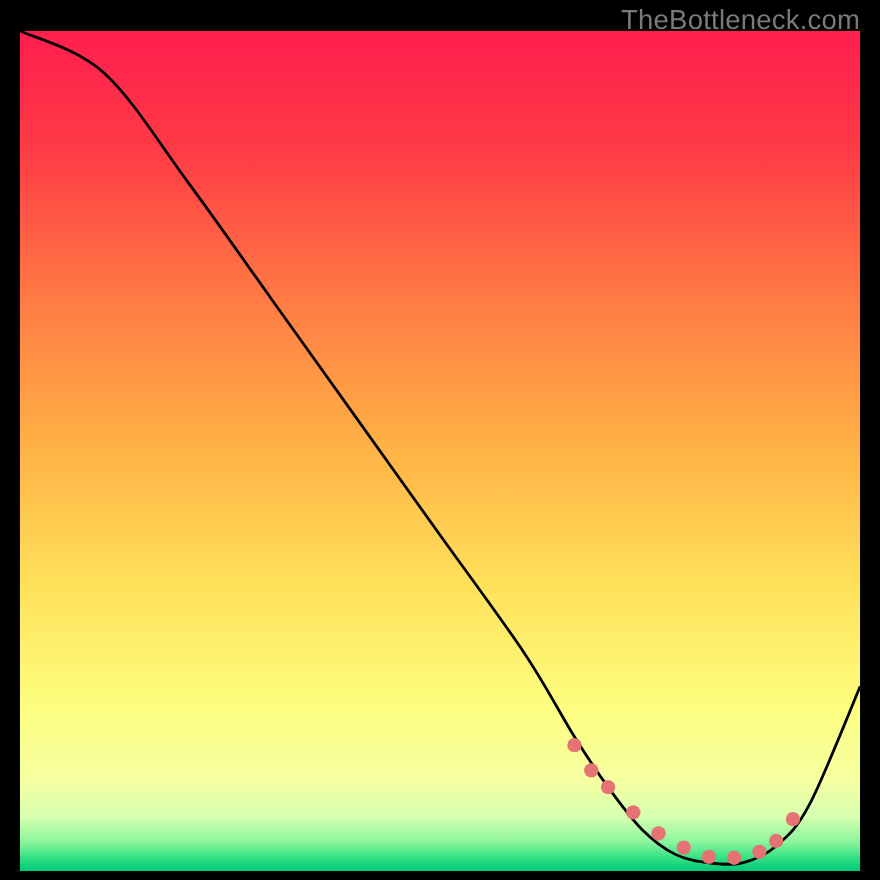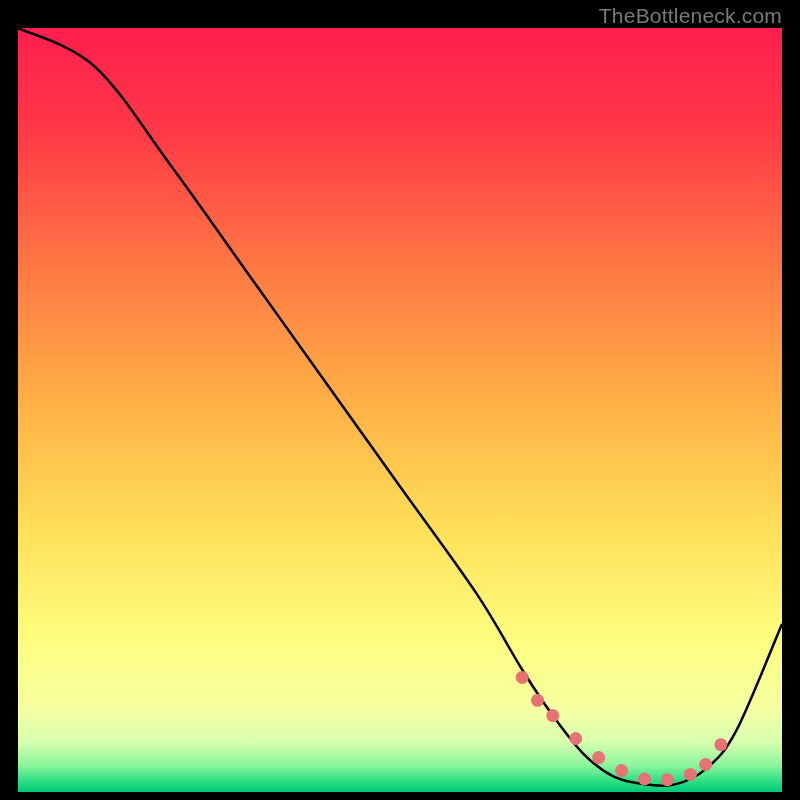--- a/index.html
+++ b/index.html
@@ -15,21 +15,21 @@
     width: 800px;
     height: 800px;
     background: #000;
     position: relative;
   }
   .watermark {
     position: absolute;
     top: 4px;
     right: 18px;
     color: #7a7a7a;
-    font-size: 21px;
+    font-size: 25px;
     font-weight: 500;
     letter-spacing: 0.2px;
   }
   .plot {
     position: absolute;
     left: 18px;
     top: 28px;
     width: 764px;
     height: 764px;
   }

